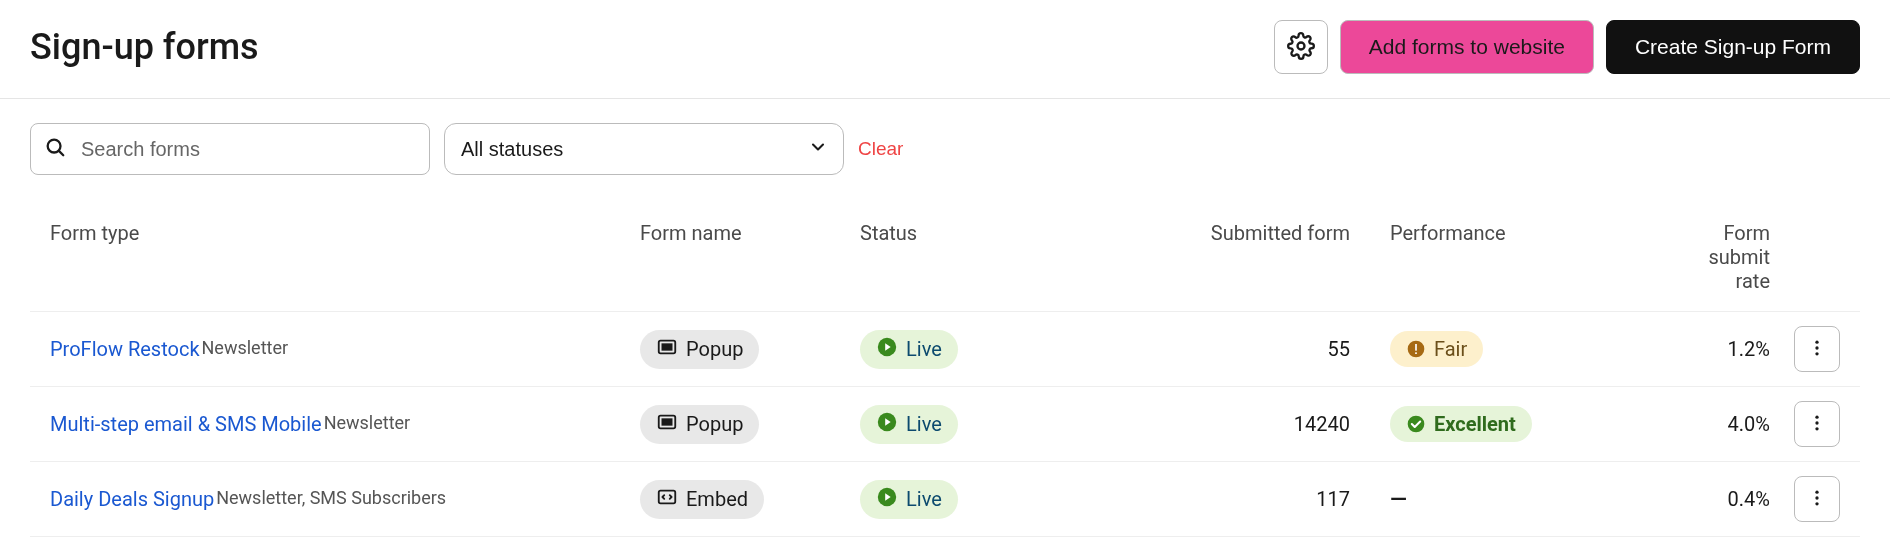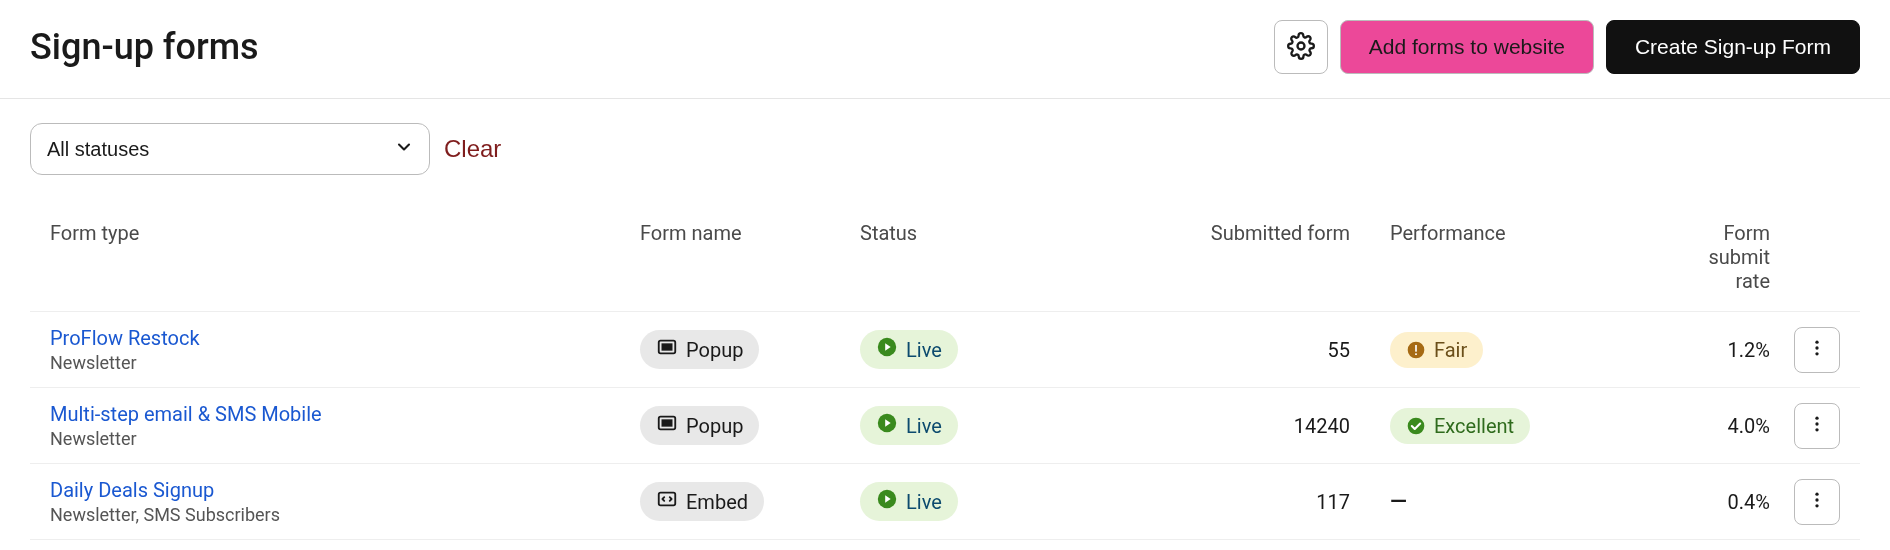--- a/index.html
+++ b/index.html
@@ -111,22 +111,22 @@
     .chevron {
       position: absolute;
       right: 16px;
       top: 50%;
       transform: translateY(-50%);
       pointer-events: none;
     }
     .link {
       background: none;
       border: none;
-      color: #7f1d1d;
-      font-size: 24px;
+      color: #ef4444;
+      font-size: 19px;
       cursor: pointer;
     }
     .table {
       width: calc(100% - 60px);
       margin: 0 30px;
     }
     .thead {
       display: grid;
       grid-template-columns: 590px 220px 270px 220px 320px auto 70px;
       padding: 30px 20px 18px 20px;
@@ -142,21 +142,21 @@
     }
     .row {
       display: grid;
       grid-template-columns: 590px 220px 270px 220px 320px auto 70px;
       align-items: center;
       padding: 14px 20px;
       border-bottom: 1px solid #eee;
     }
     .form-name-cell {
       display: flex;
-      flex-direction: column;
+      flex-direction: row;
       gap: 2px;
       align-items: flex-start;
     }
     .form-name-link {
       color: #1a58d1;
       font-size: 20px;
       text-decoration: none;
       cursor: pointer;
     }
     .form-sub {
@@ -180,20 +180,21 @@
       background: #e6f4d9;
       color: #0c4a6e;
     }
     .pill-fair {
       background: #fdf0cc;
       color: #6b4f1a;
     }
     .pill-excellent {
       background: #e6f4d9;
       color: #2f6b1d;
+      font-weight: bold;
     }
     .td-right {
       text-align: right;
       font-size: 20px;
       color: #1a1a1a;
     }
     .perf-cell {
       display: flex;
       align-items: center;
     }
@@ -231,20 +232,29 @@
           <path d="M19.4 15a1.65 1.65 0 0 0 .33 1.82l.06.06a2 2 0 1 1-2.83 2.83l-.06-.06a1.65 1.65 0 0 0-1.82-.33 1.65 1.65 0 0 0-1 1.51V21a2 2 0 0 1-4 0v-.09a1.65 1.65 0 0 0-1-1.51 1.65 1.65 0 0 0-1.82.33l-.06.06a2 2 0 1 1-2.83-2.83l.06-.06a1.65 1.65 0 0 0 .33-1.82 1.65 1.65 0 0 0-1.51-1H3a2 2 0 0 1 0-4h.09a1.65 1.65 0 0 0 1.51-1 1.65 1.65 0 0 0-.33-1.82l-.06-.06a2 2 0 1 1 2.83-2.83l.06.06a1.65 1.65 0 0 0 1.82.33h0a1.65 1.65 0 0 0 1-1.51V3a2 2 0 0 1 4 0v.09a1.65 1.65 0 0 0 1 1.51h0a1.65 1.65 0 0 0 1.82-.33l.06-.06a2 2 0 1 1 2.83 2.83l-.06.06a1.65 1.65 0 0 0-.33 1.82v0a1.65 1.65 0 0 0 1.51 1H21a2 2 0 0 1 0 4h-.09a1.65 1.65 0 0 0-1.51 1z"></path>
         </svg>
       </span>
     </button>
     <button class="btn btn-outline">Add forms to website</button>
     <button class="btn btn-primary">Create Sign-up Form</button>
   </div>
 </div>
 
 <div class="toolbar">
+  <div class="search-wrap">
+    <span class="search-icon">
+      <svg width="22" height="22" viewBox="0 0 24 24" fill="none" stroke="#1a1a1a" stroke-width="2.5" stroke-linecap="round">
+        <circle cx="11" cy="11" r="7"></circle>
+        <line x1="21" y1="21" x2="16.5" y2="16.5"></line>
+      </svg>
+    </span>
+    <input class="search-input" type="text" placeholder="Search forms" style="">
+  </div>
   <div class="select-wrap">
     <button class="select" style="text-align:left;">All statuses</button>
     <span class="chevron">
       <svg width="20" height="20" viewBox="0 0 24 24" fill="none" stroke="#1a1a1a" stroke-width="2.5" stroke-linecap="round" stroke-linejoin="round">
         <polyline points="6 9 12 15 18 9"></polyline>
       </svg>
     </span>
   </div>
   <button class="link">Clear</button>
 </div>

